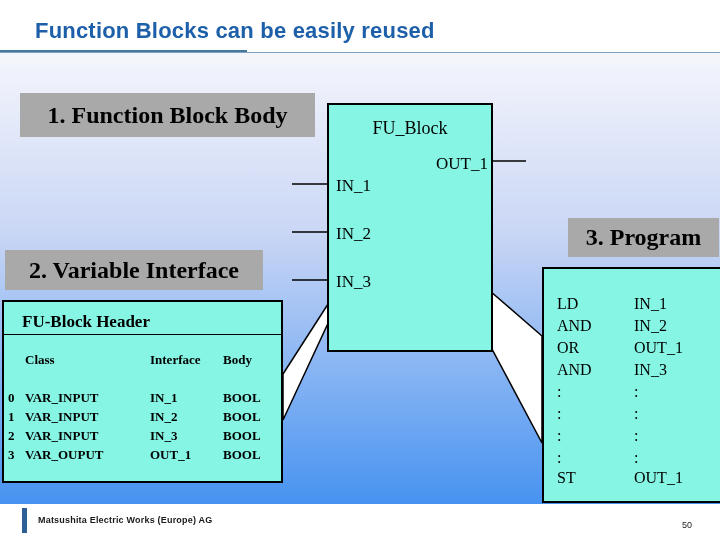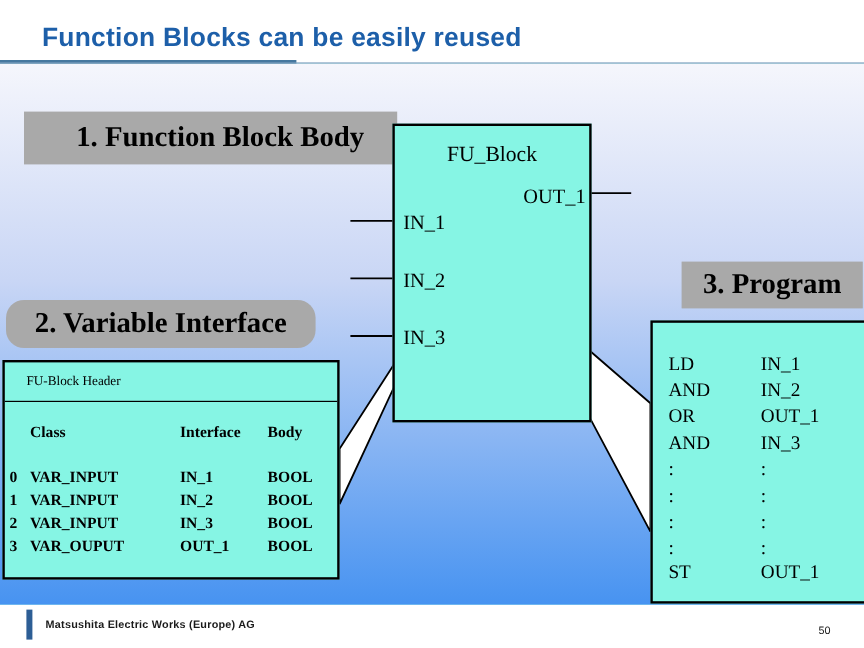--- a/index.html
+++ b/index.html
@@ -1,19 +1,19 @@
 <!DOCTYPE html>
 <html><head>
 <meta charset="utf-8">
 <style>
   html,body{margin:0;padding:0;}
   .slide{
     position:relative;
     width:720px;height:540px;
-    background:#5eead4;
+    background:#f97316;
     overflow:hidden;
     font-family:"Liberation Sans",sans-serif;
   }
   
   .header{position:absolute;left:0;top:0;width:720px;height:53px;background:#ffffff;}
   .slide-title{
     position:absolute;left:35px;top:18px;
     font-size:22px;font-weight:bold;color:#1d5fa9;
     letter-spacing:0.2px;white-space:nowrap;
   }
@@ -31,38 +31,38 @@
     z-index:0;
   }
   .beams{position:absolute;left:0;top:0;width:720px;height:540px;z-index:1;pointer-events:none;}
   
   .gray-label{
     position:absolute;background:#a9a9a9;color:#000;
     font-family:"Liberation Serif",serif;font-weight:bold;font-size:24px;
     display:flex;align-items:center;justify-content:center;
     white-space:nowrap;z-index:2;
   }
-  #label1{left:20px;top:93px;width:295px;height:44px;padding-left:16px;}
-  #label2{left:5px;top:250px;width:258px;height:40px;border-radius:15px;}
+  #label1{left:20px;top:93px;width:295px;height:44px;}
+  #label2{left:5px;top:250px;width:258px;height:40px;}
   #label3{left:552px;top:218px;width:151px;height:39px;margin-left:16px;}
   
   .cyan-box{
     position:absolute;background:#86f5e4;border:2px solid #000;
     font-family:"Liberation Serif",serif;color:#000;z-index:2;box-sizing:border-box;
   }
   #fu-block{left:327px;top:103px;width:166px;height:249px;}
   .fu-title{position:absolute;left:0;top:13px;width:100%;text-align:center;font-size:18px;}
   .pin{position:absolute;font-size:17px;white-space:nowrap;}
   .pin-out{right:3px;top:49px;}
   .pin-in1{left:7px;top:71px;}
   .pin-in2{left:7px;top:119px;}
   .pin-in3{left:7px;top:167px;}
   
   #iface{left:2px;top:300px;width:281px;height:183px;}
-  .iface-title{position:absolute;left:18px;top:10px;font-size:11px;}
+  .iface-title{position:absolute;left:18px;top:10px;font-size:17px;font-weight:bold;}
   .iface-rule{position:absolute;left:0;top:32px;width:100%;height:1px;background:#000;}
   .iface-head span,.iface-row span{position:absolute;font-weight:bold;font-size:13px;white-space:nowrap;}
   .col-num{left:4px;}
   .col-class{left:21px;}
   .col-id{left:146px;}
   .col-type{left:219px;}
   .iface-head{position:absolute;left:0;top:50px;width:100%;height:18px;}
   .iface-row{position:absolute;left:0;width:100%;height:18px;}
   
   #program{left:542px;top:267px;width:188px;height:236px;}

